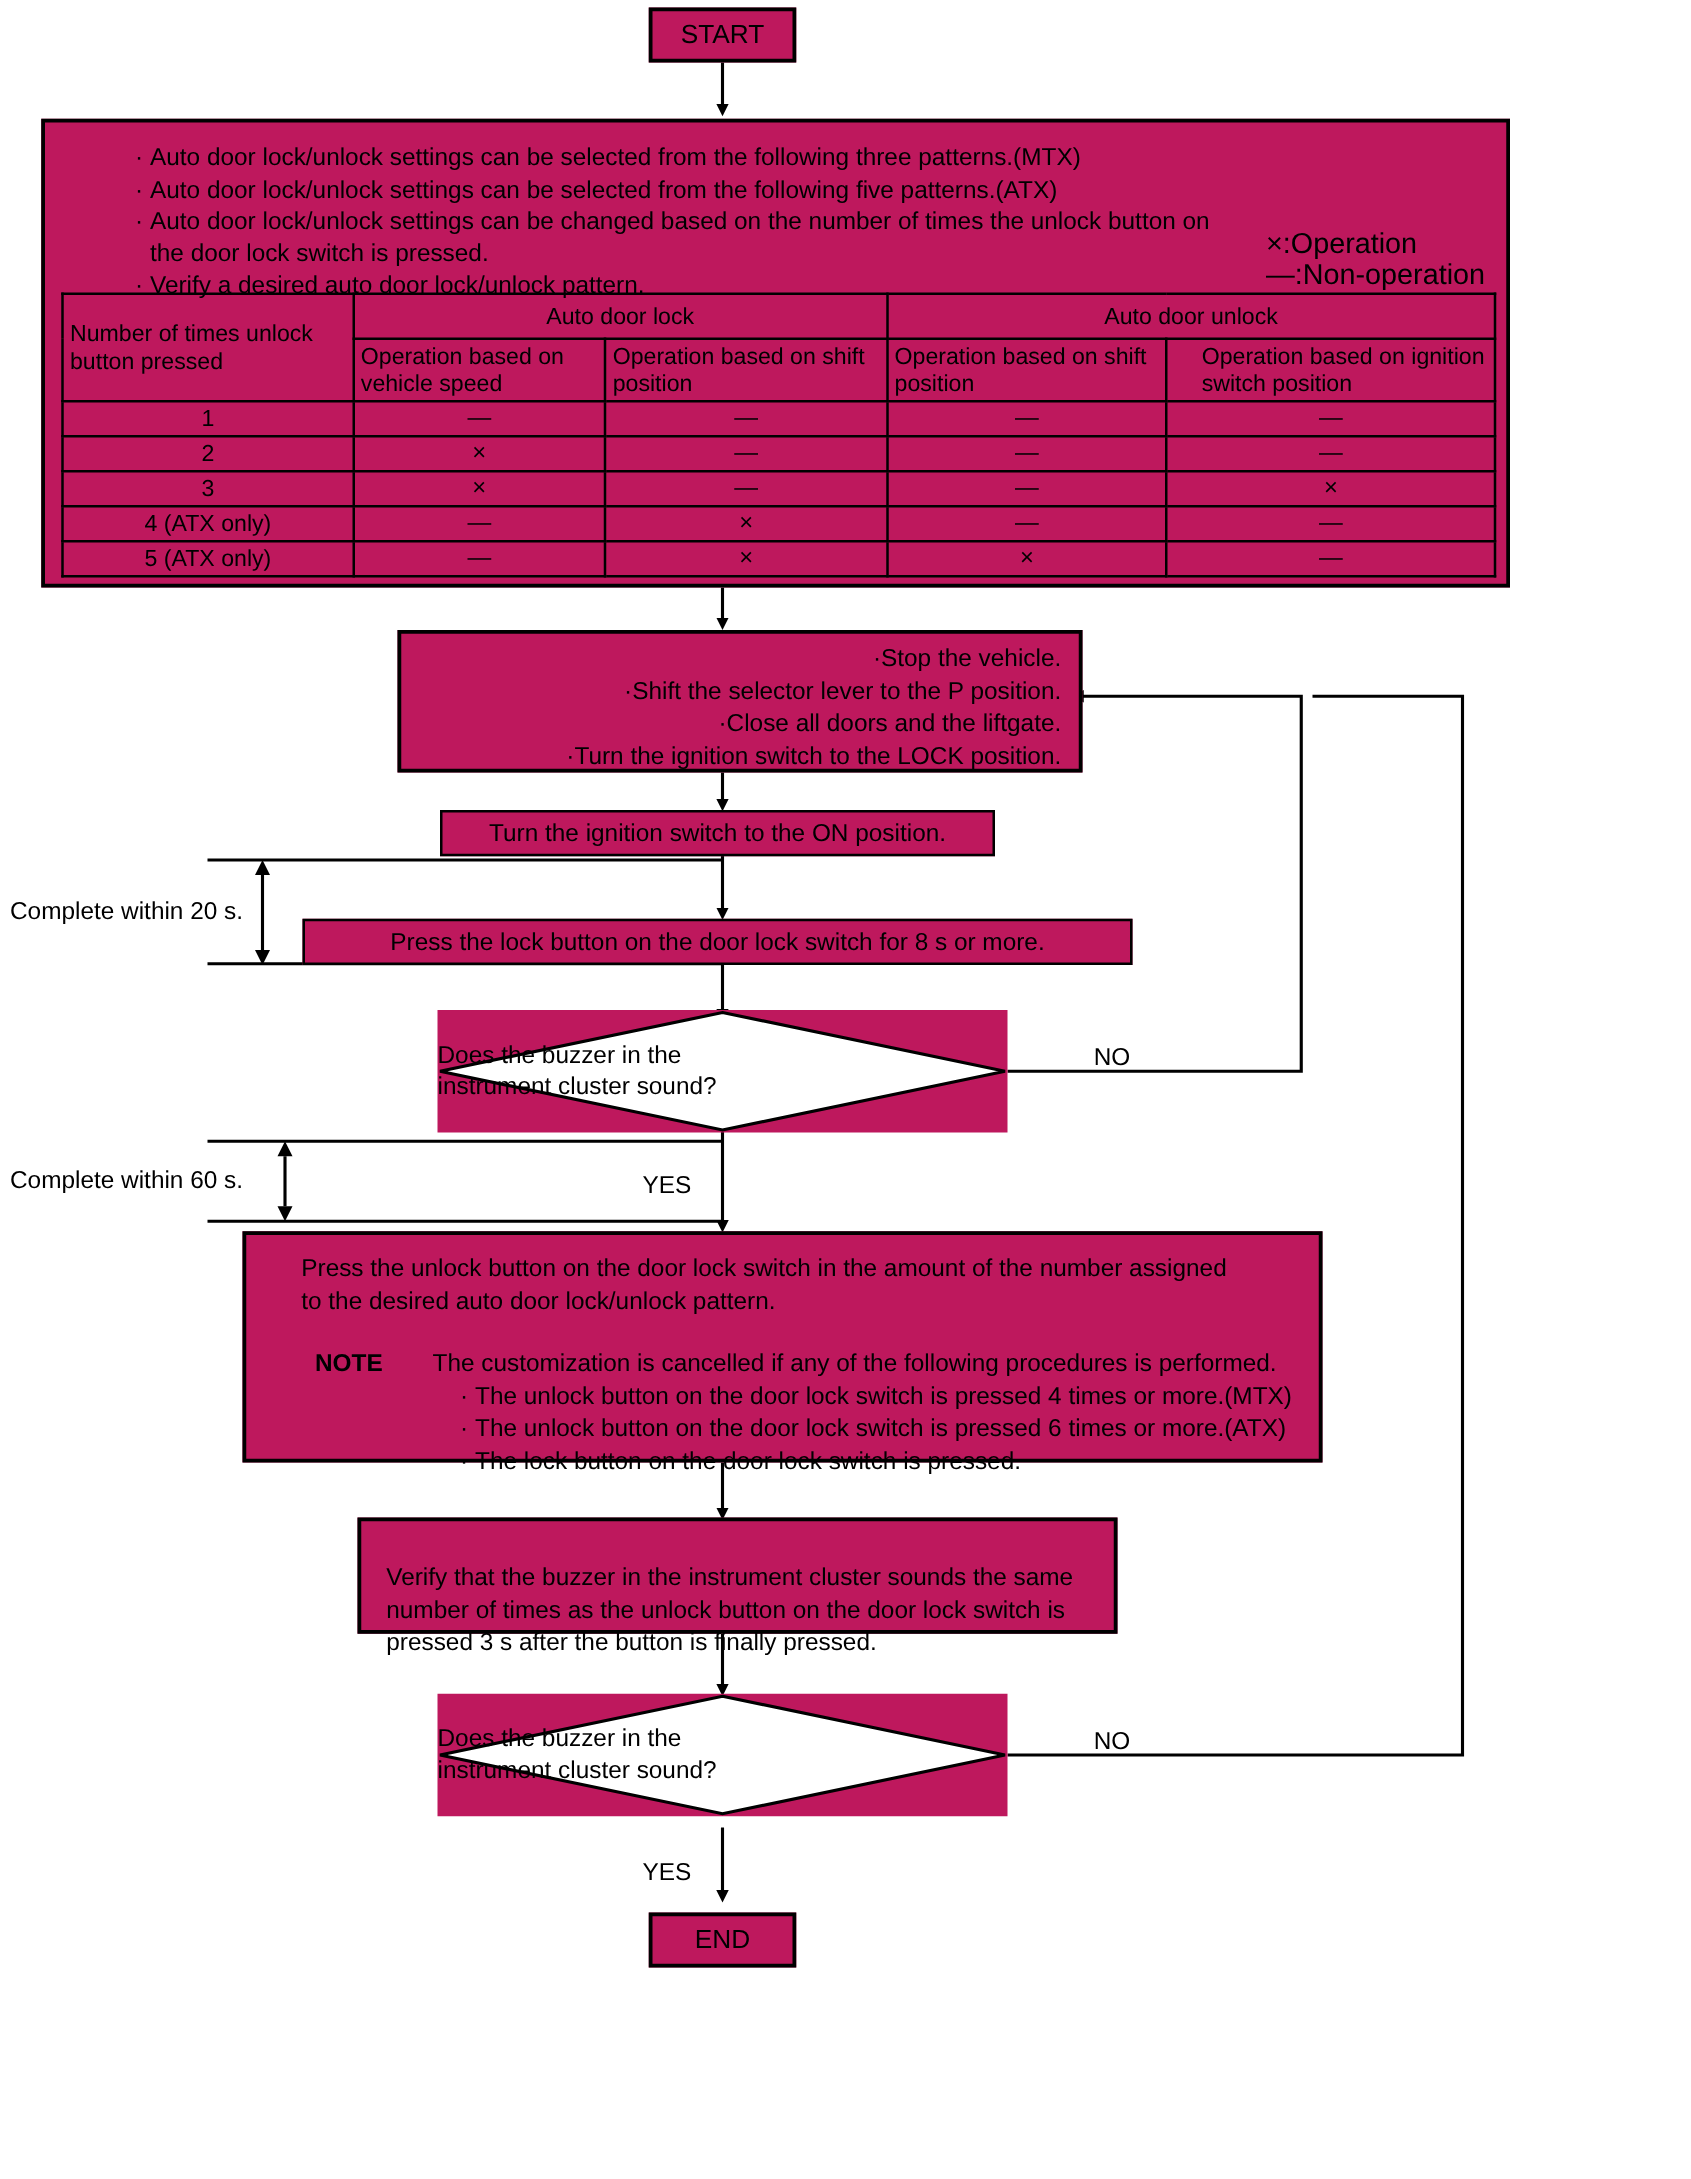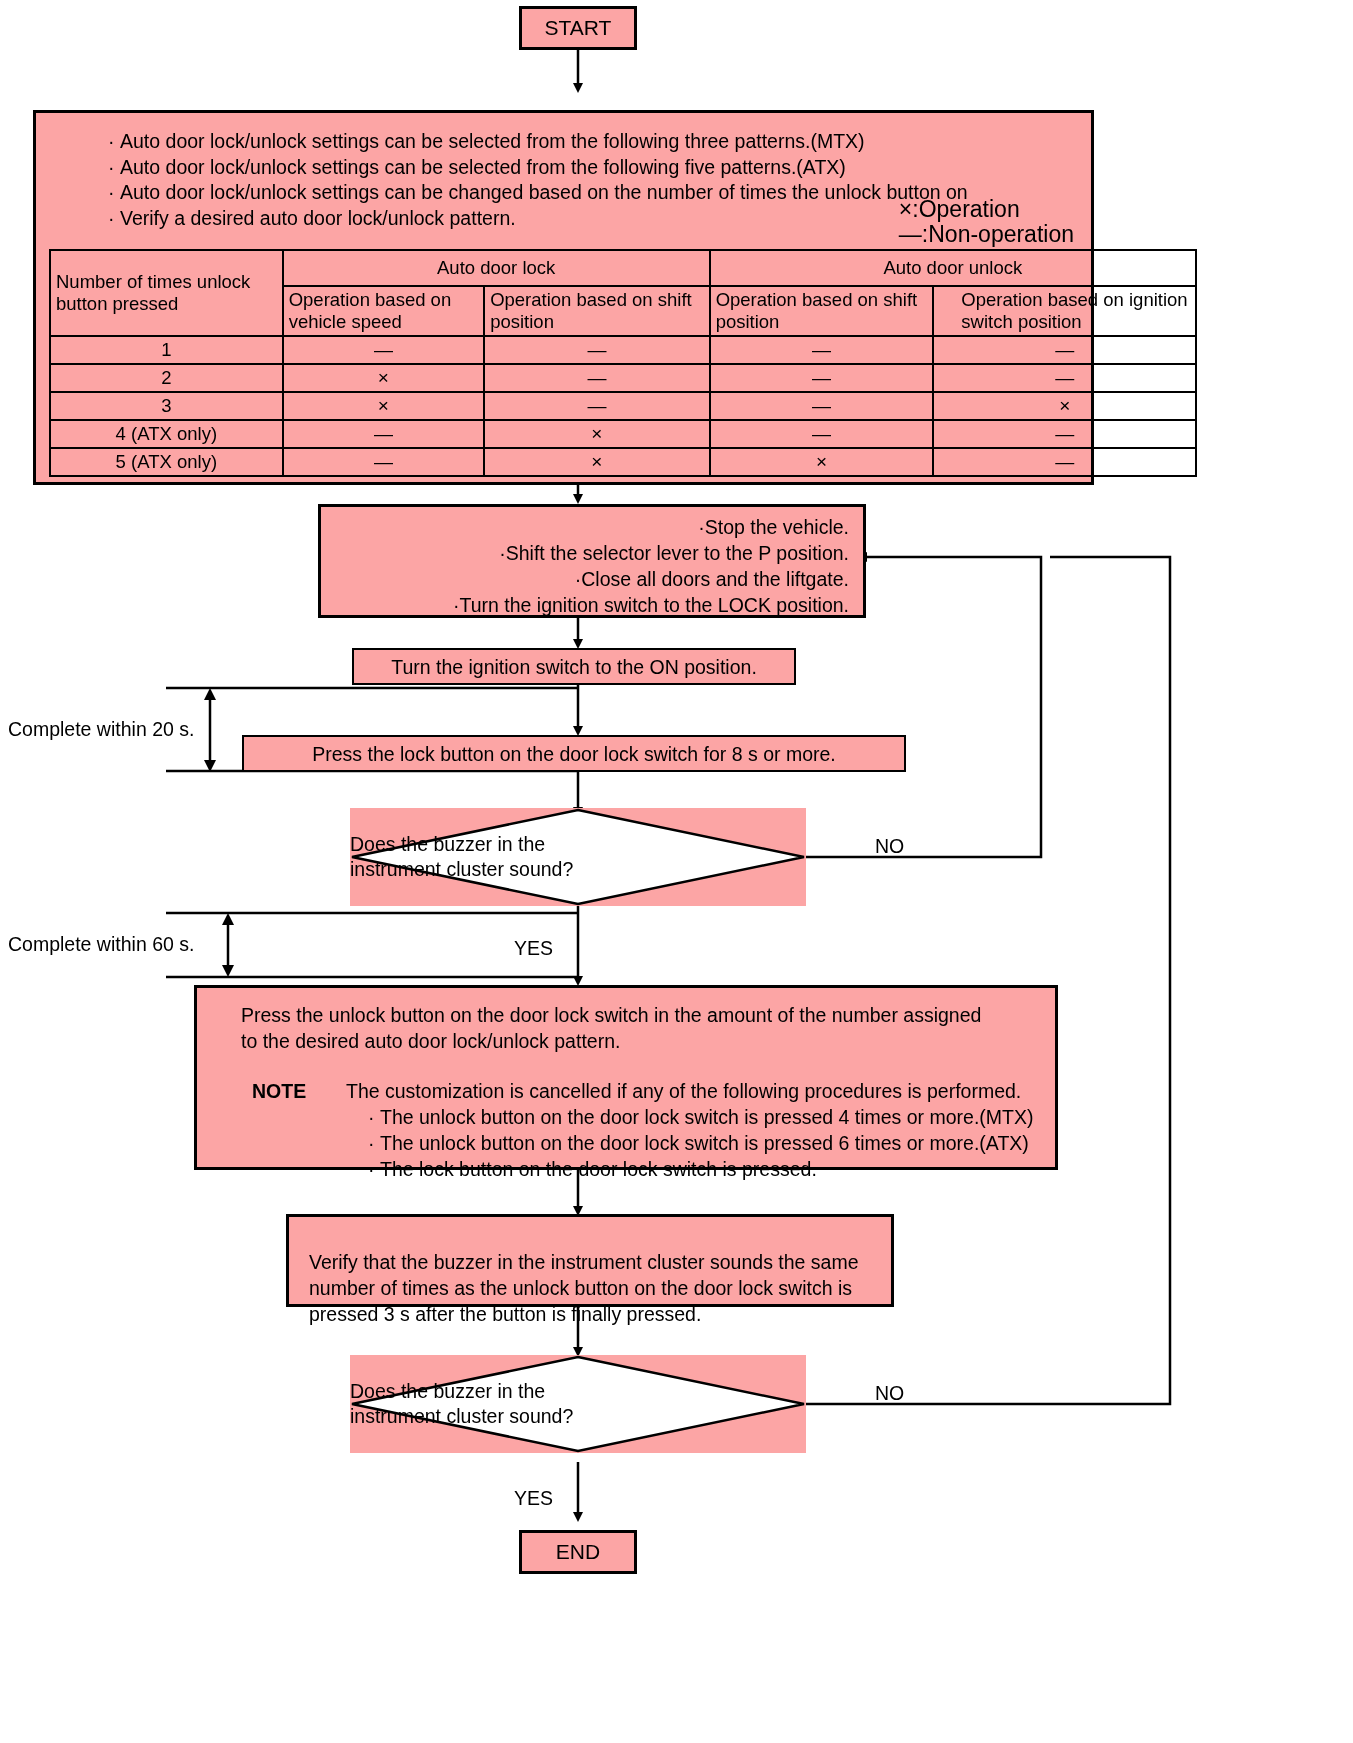--- a/index.html
+++ b/index.html
@@ -6,31 +6,31 @@
   body{
     font-family:"Liberation Sans", sans-serif;
     color:#000;
     width:1353px;
     height:1743px;
     position:relative;
     overflow:hidden;
     -webkit-font-smoothing:antialiased;
   }
   #stage{position:absolute;left:0;top:0;width:1353px;height:1743px;}
-  .node{position:absolute;box-sizing:border-box;background:#fca5a5;}
+  .node{position:absolute;box-sizing:border-box;background:#be185d;}
   .box{border:3px solid #000;}
   .thinbox{border:2.5px solid #000;}
   .ctr{display:flex;align-items:center;justify-content:center;text-align:center;}
   svg.lines{position:absolute;left:0;top:0;width:1353px;height:1743px;pointer-events:none;}
 
   
   .term{font-size:21px;}
 
   
-  #desc-block{left:33px;top:110px;width:1061px;height:375px;}
+  #desc-block{left:33px;top:95px;width:1175px;height:375px;}
   .bullets{position:absolute;left:72px;top:16px;font-size:19.5px;line-height:25.5px;}
   .bullets .bl{white-space:nowrap;}
   .bullets .bl .dot{display:inline-block;width:12px;}
   .bullets .cont{padding-left:12px;}
   .legend{position:absolute;right:17px;top:84px;font-size:23px;line-height:25px;text-align:left;}
 
   
   table.dt{
     position:absolute;left:13px;top:136px;width:1148px;
     border-collapse:collapse;font-size:18.5px;
@@ -122,20 +122,23 @@
 
     <div class="bullets">
       <div class="bl">
         <span class="dot">·</span><span>Auto door lock/unlock settings can be selected from the following three patterns.(MTX)</span>
       </div>
       <div class="bl">
         <span class="dot">·</span><span>Auto door lock/unlock settings can be selected from the following five patterns.(ATX)</span>
       </div>
       <div class="bl">
         <span class="dot">·</span><span>Auto door lock/unlock settings can be changed based on the number of times the unlock button on</span>
+      </div>
+      <div class="bl cont">
+        <span>the door lock switch is pressed.</span>
       </div>
       <div class="bl">
         <span class="dot">·</span><span>Verify a desired auto door lock/unlock pattern.</span>
       </div>
     </div>
 
     <div class="legend">
       <div>×:Operation</div>
       <div>—:Non-operation</div>
     </div>

